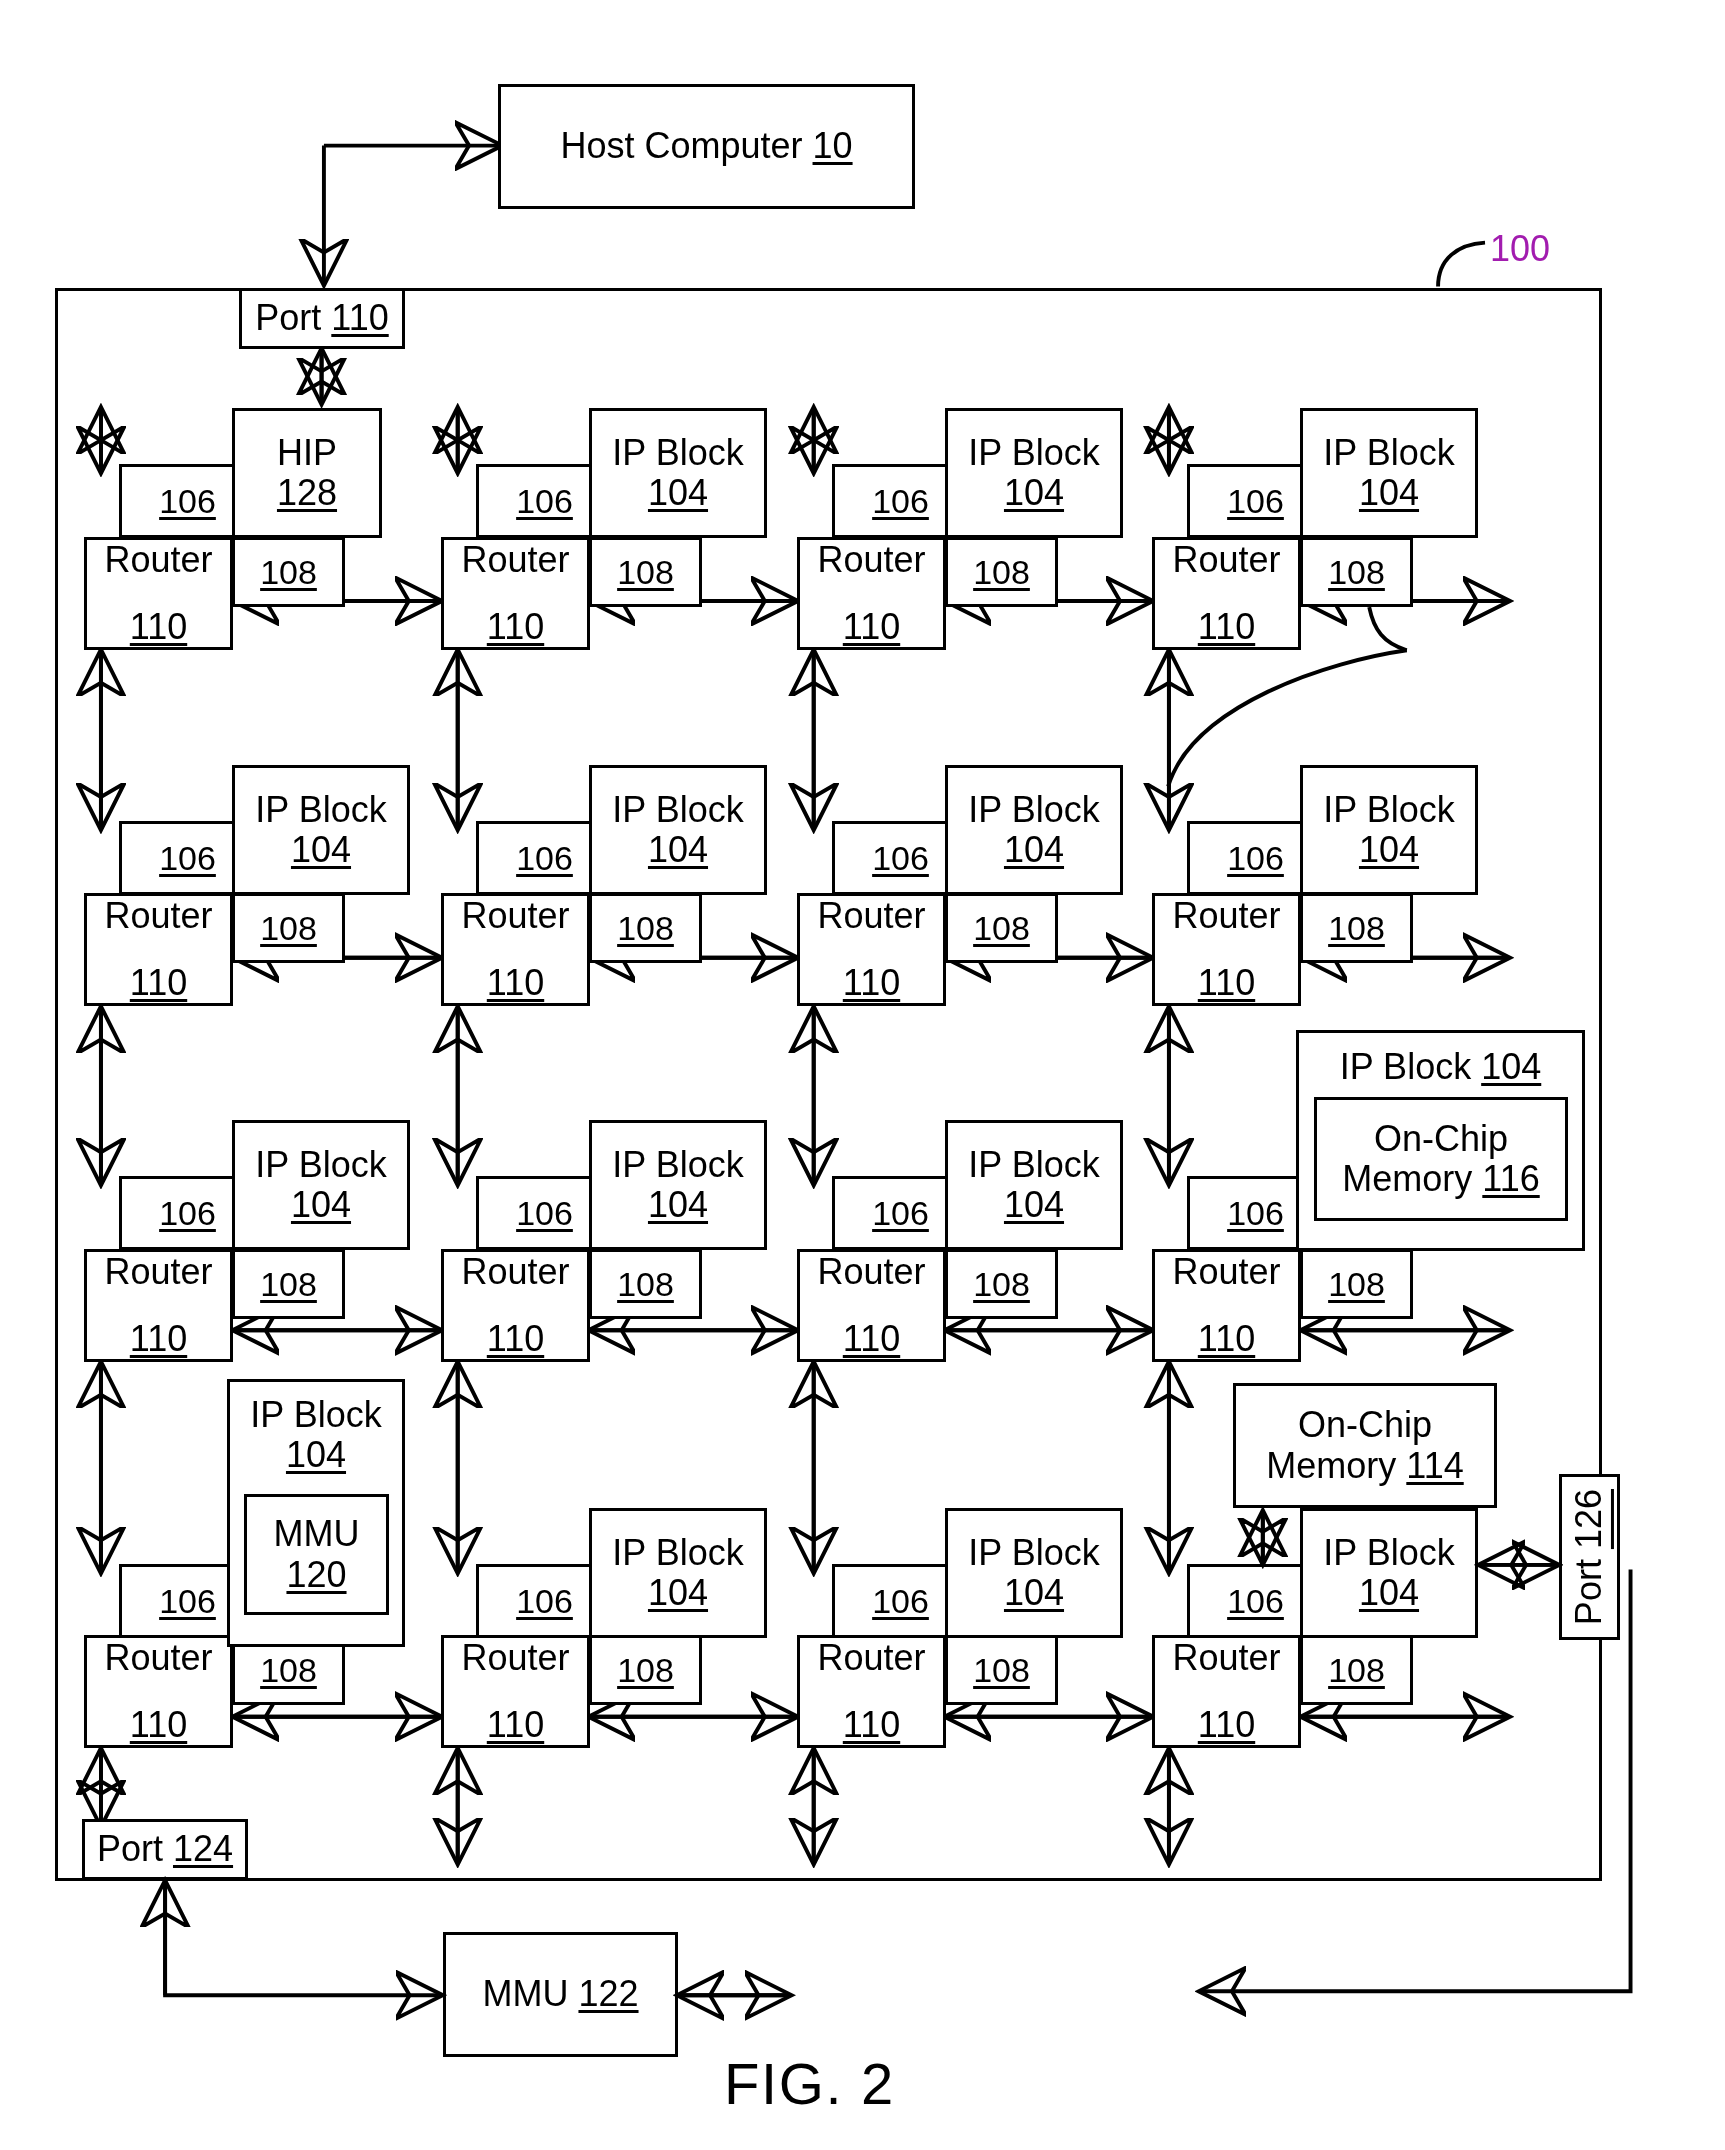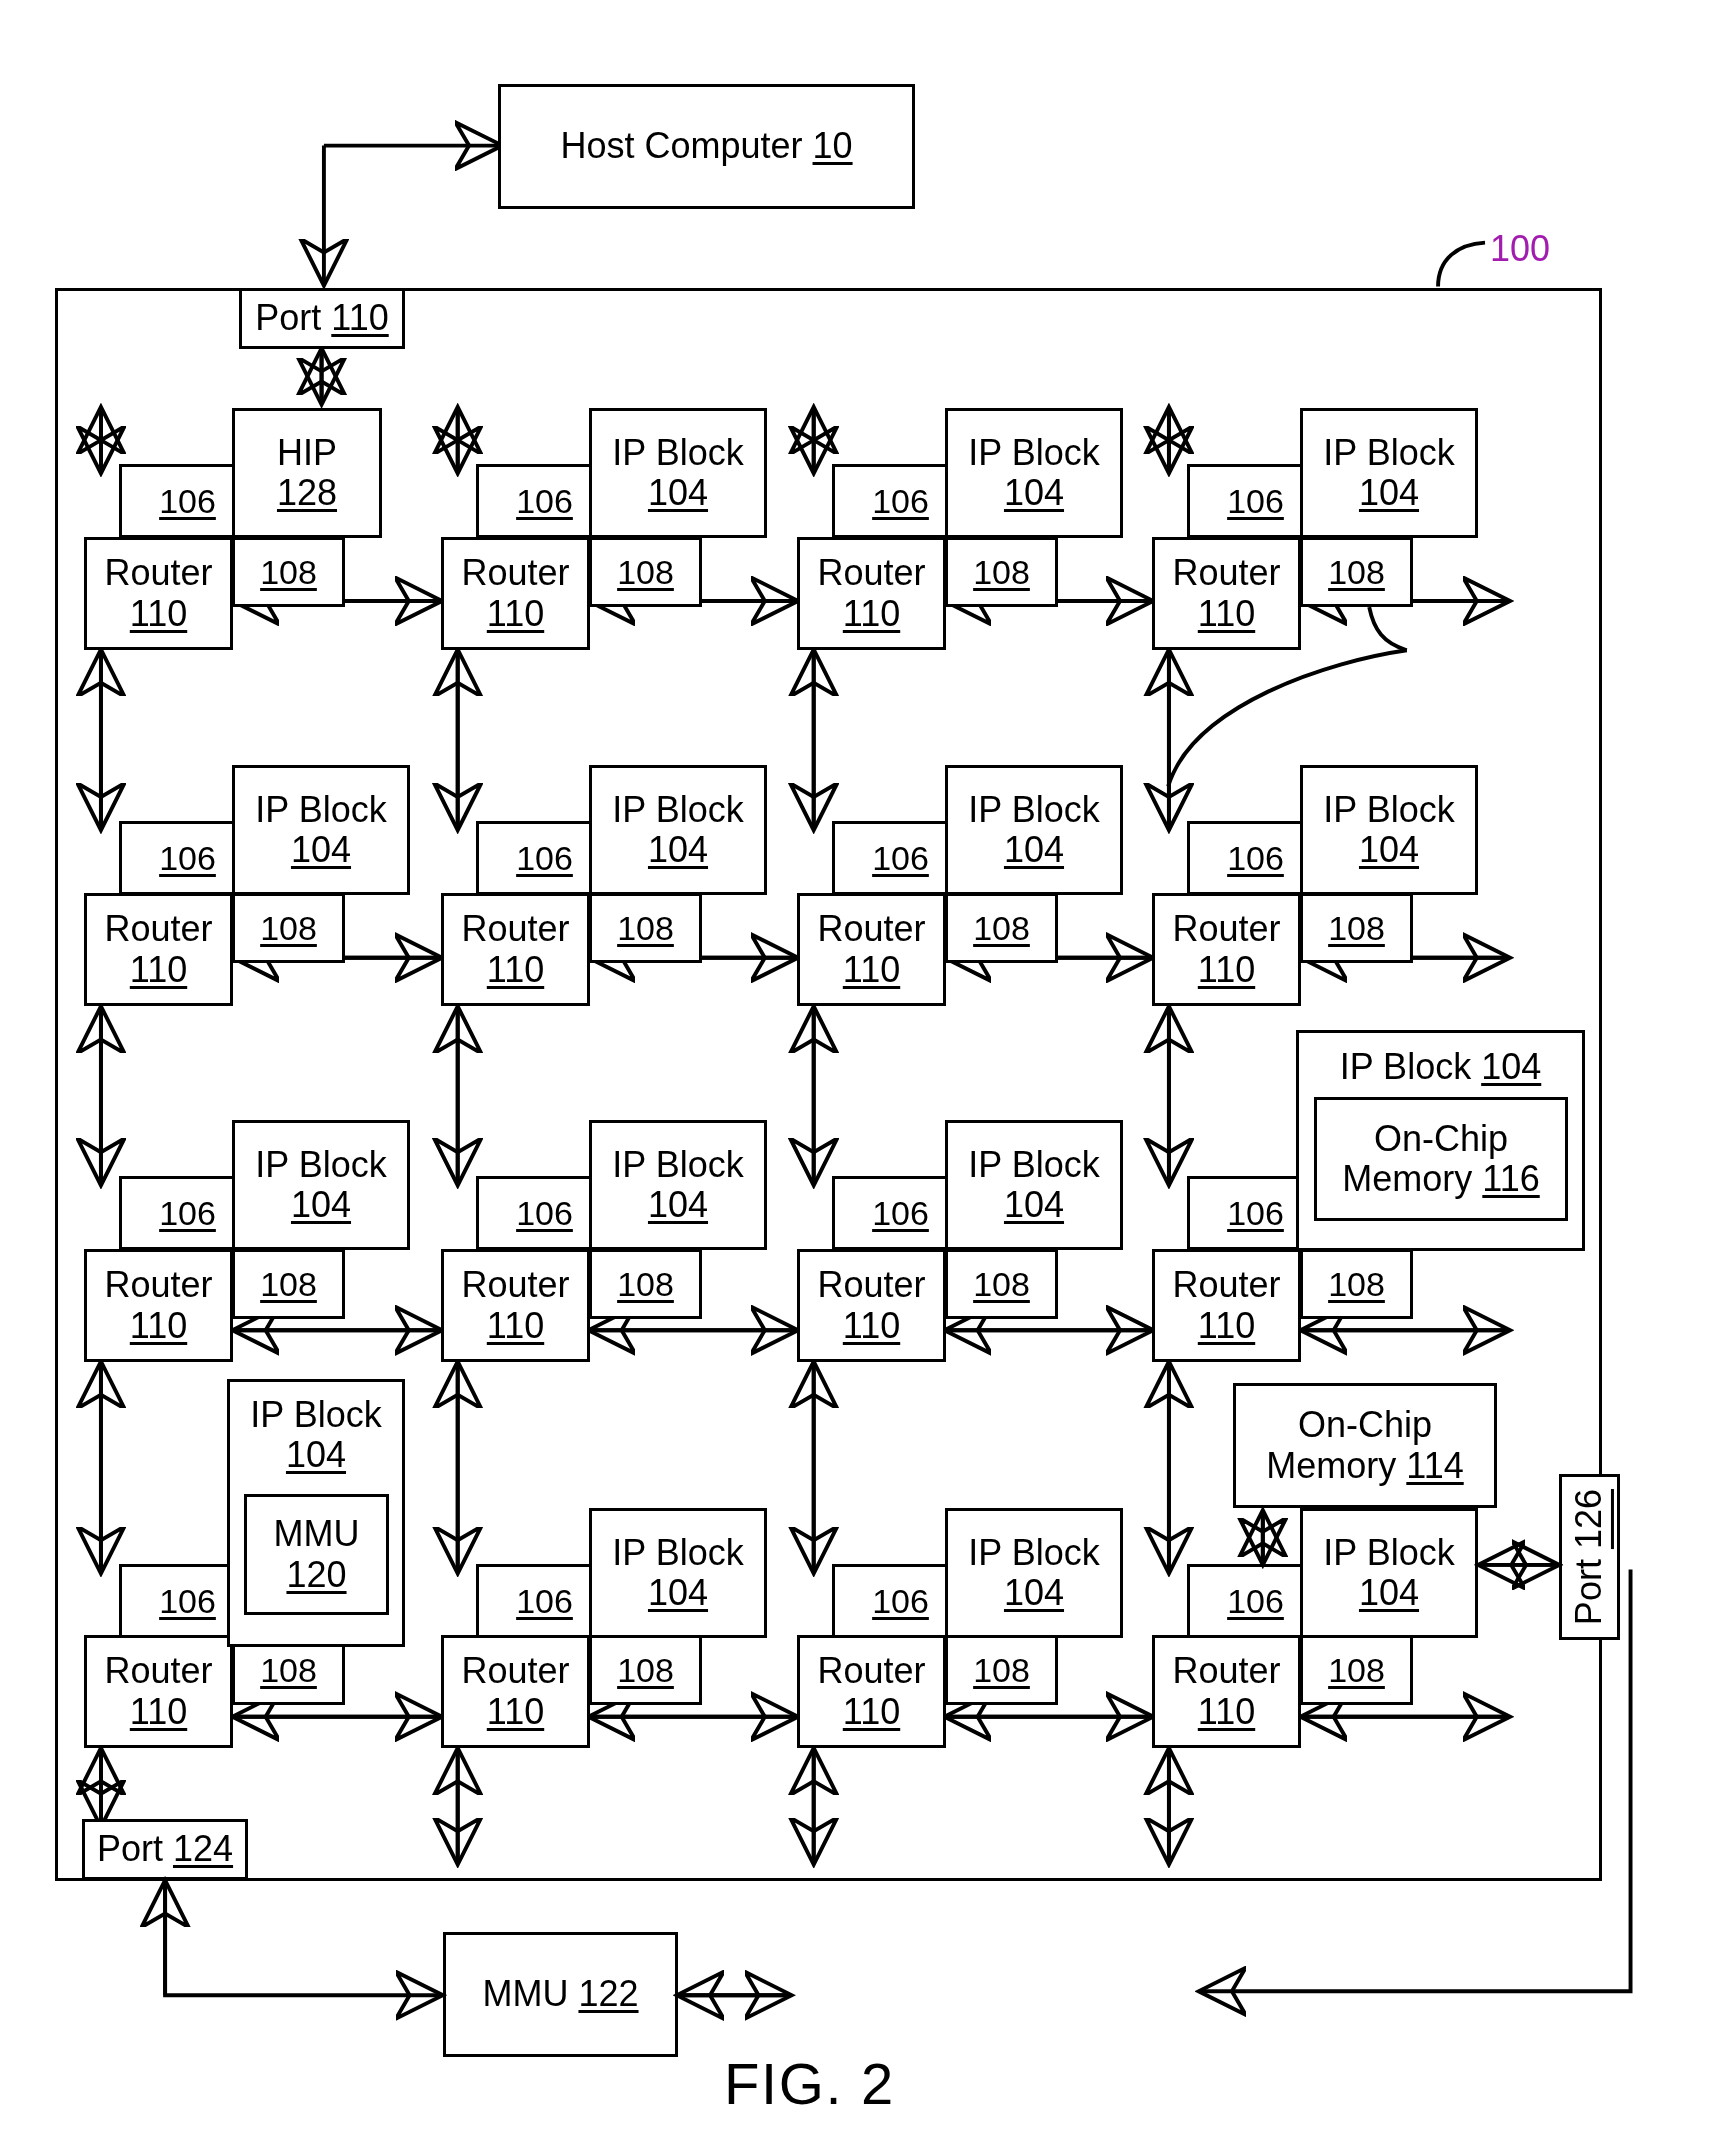--- a/index.html
+++ b/index.html
@@ -11,21 +11,21 @@
       display:flex;flex-direction:column;align-items:center;justify-content:center;
       text-align:center;color:#000;line-height:1.12;}
   .bx .l1,.bx .l2{display:block;white-space:nowrap;}
   .u{text-decoration:underline;text-decoration-thickness:3.1px;text-underline-offset:3.9px;}
 
   
   .f46{font-size:36px;}
   .f44{font-size:34px;}
 
   
-  .z1{z-index:5;}
+  .z1{z-index:5;justify-content:space-between;}
   .z2{z-index:8;}
   .z3{z-index:12;}
   .z4{z-index:16;}
 
   
   #wires{position:absolute;left:0;top:0;width:1726px;height:2151px;z-index:3;pointer-events:none;}
   #wires2{position:absolute;left:0;top:0;width:1726px;height:2151px;z-index:20;pointer-events:none;}
   svg line,svg path,svg polyline{stroke:#000;fill:none;}
 
   .figlbl{position:absolute;font-size:58px;letter-spacing:1.6px;color:#000;}

